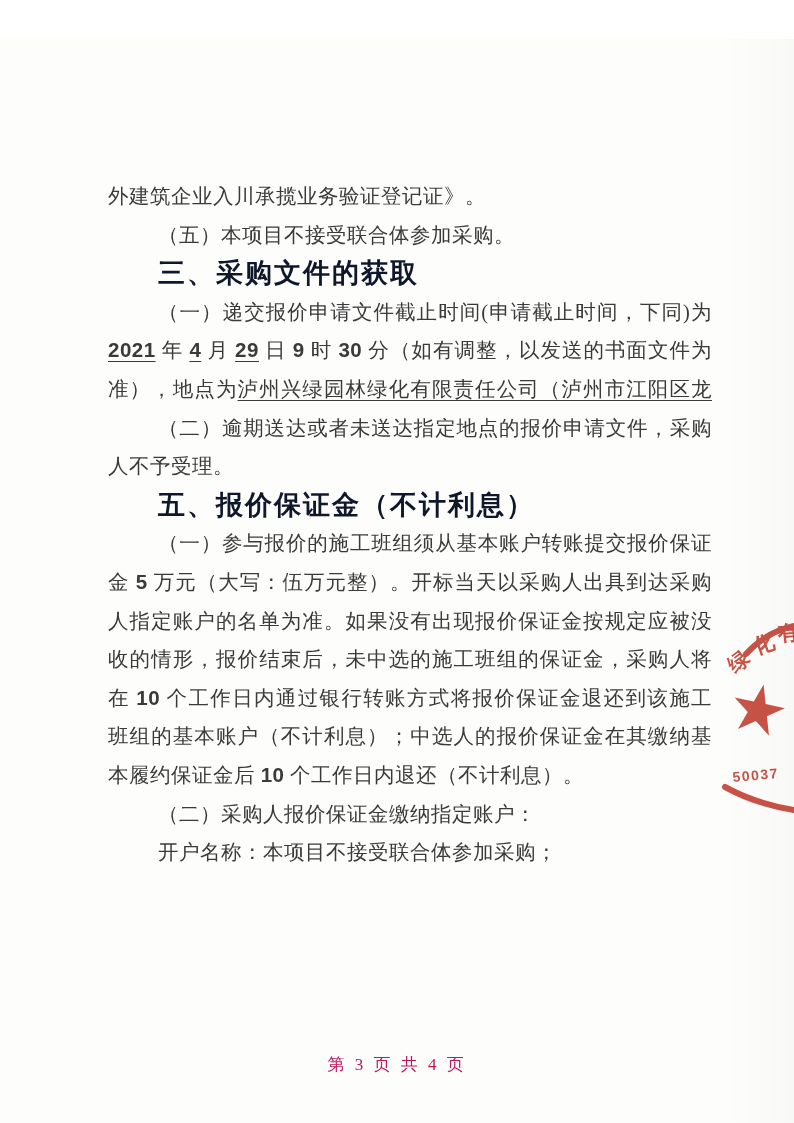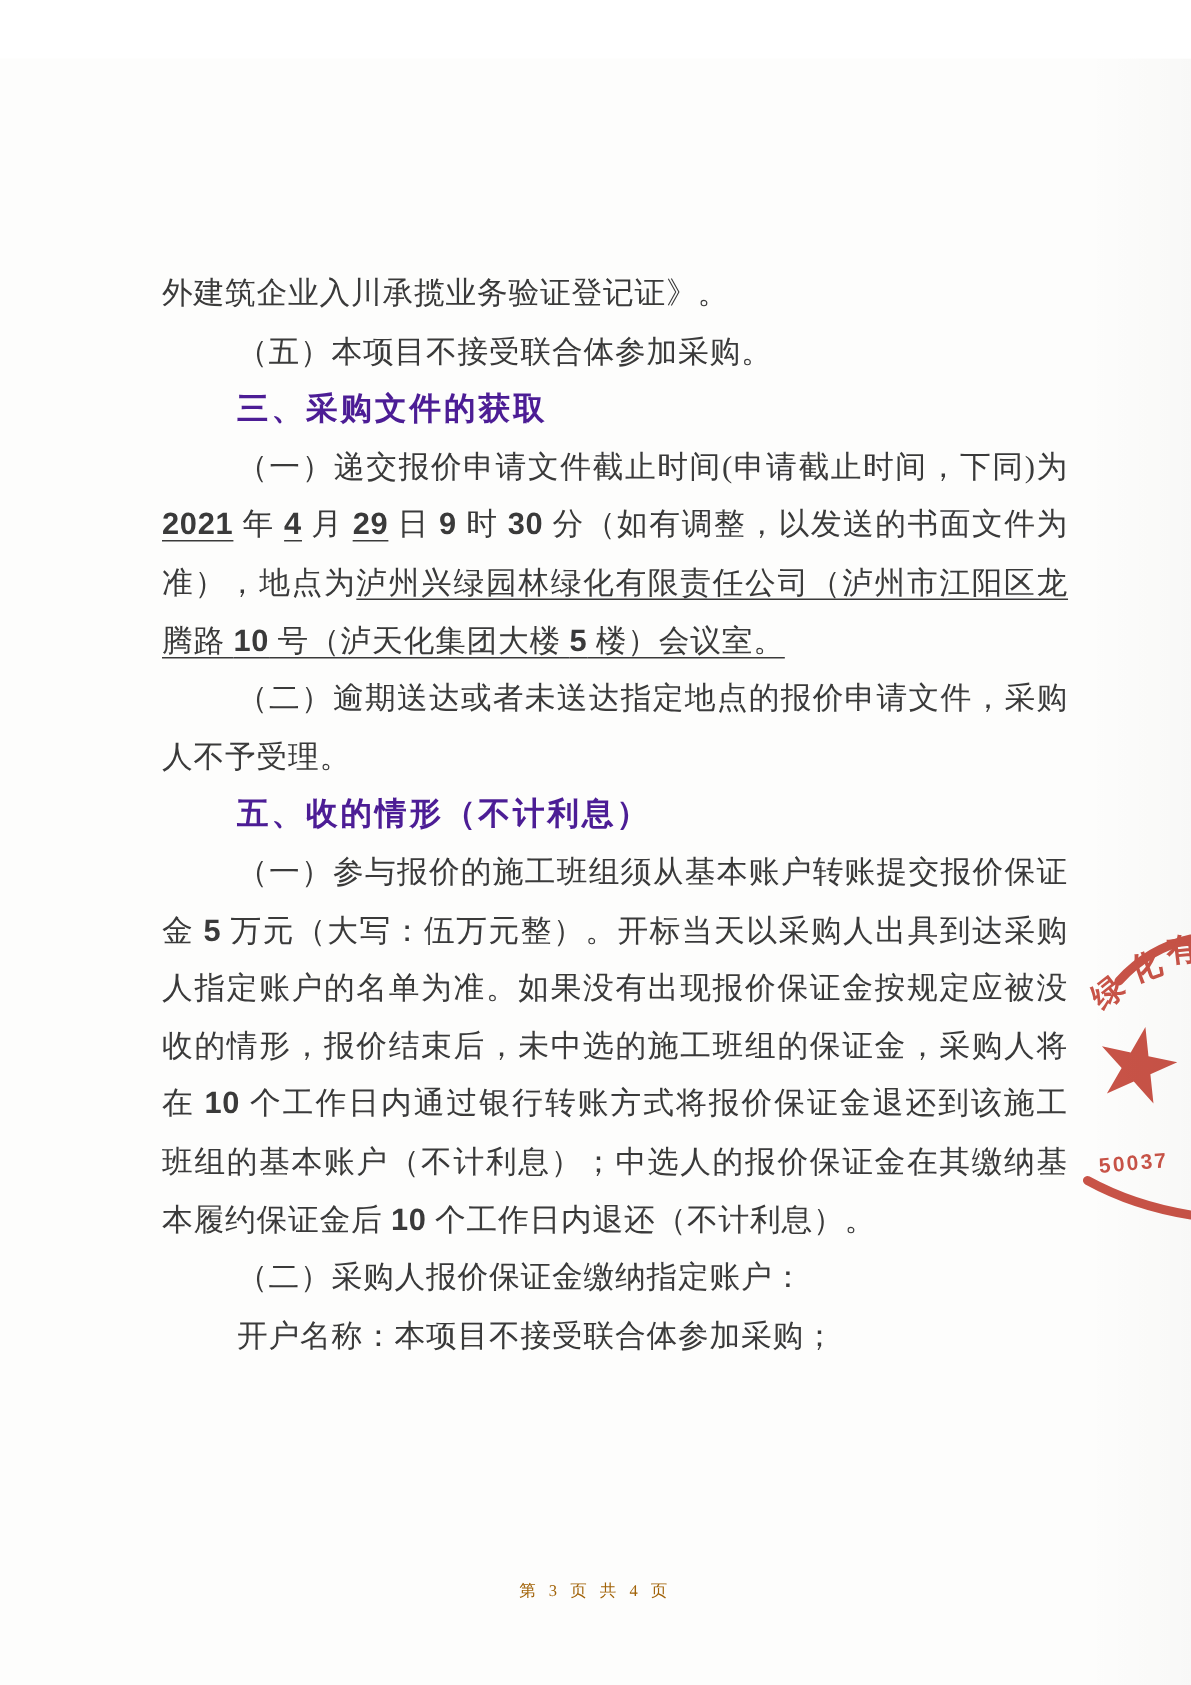--- a/index.html
+++ b/index.html
@@ -40,22 +40,22 @@
   }
   .line.justify {
     text-align: justify;
     text-align-last: justify;
   }
   .line.indent { padding-left: 50px; }
 
   .line.heading {
     font-family: "Liberation Sans", sans-serif;
     font-weight: 700;
-    color: #4c1d95;
-    font-size: 21px;
+    color: #0f172a;
+    font-size: 27px;
     letter-spacing: 2px;
     text-align: center;
     text-align-last: left;
   }
 
   .seg.u {
     text-decoration: underline;
     text-underline-offset: 4px;
     text-decoration-thickness: 1.2px;
   }
@@ -63,23 +63,23 @@
     font-family: "Liberation Sans", sans-serif;
     font-weight: 700;
   }
 
   .footer {
     position: absolute;
     left: 0;
     top: 1014px;
     width: 100%;
     text-align: center;
-    font-size: 11px;
+    font-size: 17px;
     letter-spacing: 3px;
-    color: #a16207;
+    color: #be185d;
   }
 
   .seal {
     position: absolute;
     left: 712px;
     top: 583px;
     opacity: 0.88;
   }
   .seal path { stroke: currentColor; fill: none; stroke-linecap: round; }
   .seal polygon, .seal text { fill: currentColor; }
@@ -95,24 +95,23 @@
 
 <div class="page">
 
   <div class="doc-body">
       <div class="line body"><span class="seg">外建筑企业入川承揽业务验证登记证》。</span></div>
       <div class="line body indent"><span class="seg">（五）本项目不接受联合体参加采购。</span></div>
       <div class="line heading indent"><span class="seg">三、采购文件的获取</span></div>
       <div class="line body indent justify"><span class="seg">（一）递交报价申请文件截止时间(申请截止时间，下同)为</span></div>
       <div class="line body justify"><span class="seg u b">2021</span><span class="seg"> 年 </span><span class="seg u b">4</span><span class="seg"> 月 </span><span class="seg u b"> 29</span><span class="seg"> 日 </span><span class="seg b">9</span><span class="seg"> 时 </span><span class="seg b">30</span><span class="seg"> 分（如有调整，以发送的书面文件为</span></div>
       <div class="line body justify"><span class="seg">准），地点为</span><span class="seg u">泸州兴绿园林绿化有限责任公司（泸州市江阳区龙</span></div>
-      <div class="line body"><span class="seg u">腾路 </span><span class="seg u b">10</span><span class="seg u"> 号（泸天化集团大楼 </span><span class="seg u b">5</span><span class="seg u"> 楼）会议室。</span></div>
       <div class="line body indent justify"><span class="seg">（二）逾期送达或者未送达指定地点的报价申请文件，采购</span></div>
       <div class="line body"><span class="seg">人不予受理。</span></div>
-      <div class="line heading indent"><span class="seg">五、收的情形（不计利息）</span></div>
+      <div class="line heading indent"><span class="seg">五、报价保证金（不计利息）</span></div>
       <div class="line body indent justify"><span class="seg">（一）参与报价的施工班组须从基本账户转账提交报价保证</span></div>
       <div class="line body justify"><span class="seg">金 </span><span class="seg b">5</span><span class="seg"> 万元（大写：伍万元整）。开标当天以采购人出具到达采购</span></div>
       <div class="line body justify"><span class="seg">人指定账户的名单为准。如果没有出现报价保证金按规定应被没</span></div>
       <div class="line body justify"><span class="seg">收的情形，报价结束后，未中选的施工班组的保证金，采购人将</span></div>
       <div class="line body justify"><span class="seg">在 </span><span class="seg b">10</span><span class="seg"> 个工作日内通过银行转账方式将报价保证金退还到该施工</span></div>
       <div class="line body justify"><span class="seg">班组的基本账户（不计利息）；中选人的报价保证金在其缴纳基</span></div>
       <div class="line body"><span class="seg">本履约保证金后 </span><span class="seg b">10</span><span class="seg"> 个工作日内退还（不计利息）。</span></div>
       <div class="line body indent"><span class="seg">（二）采购人报价保证金缴纳指定账户：</span></div>
       <div class="line body indent"><span class="seg">开户名称：本项目不接受联合体参加采购；</span></div>
     </div>

